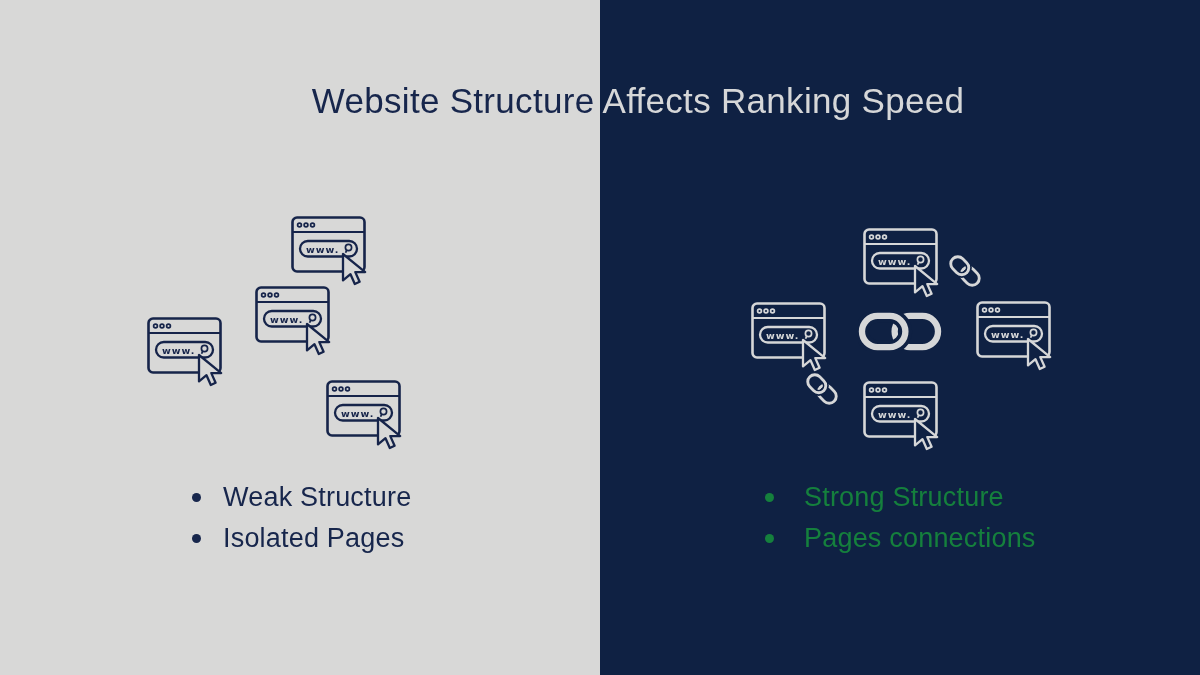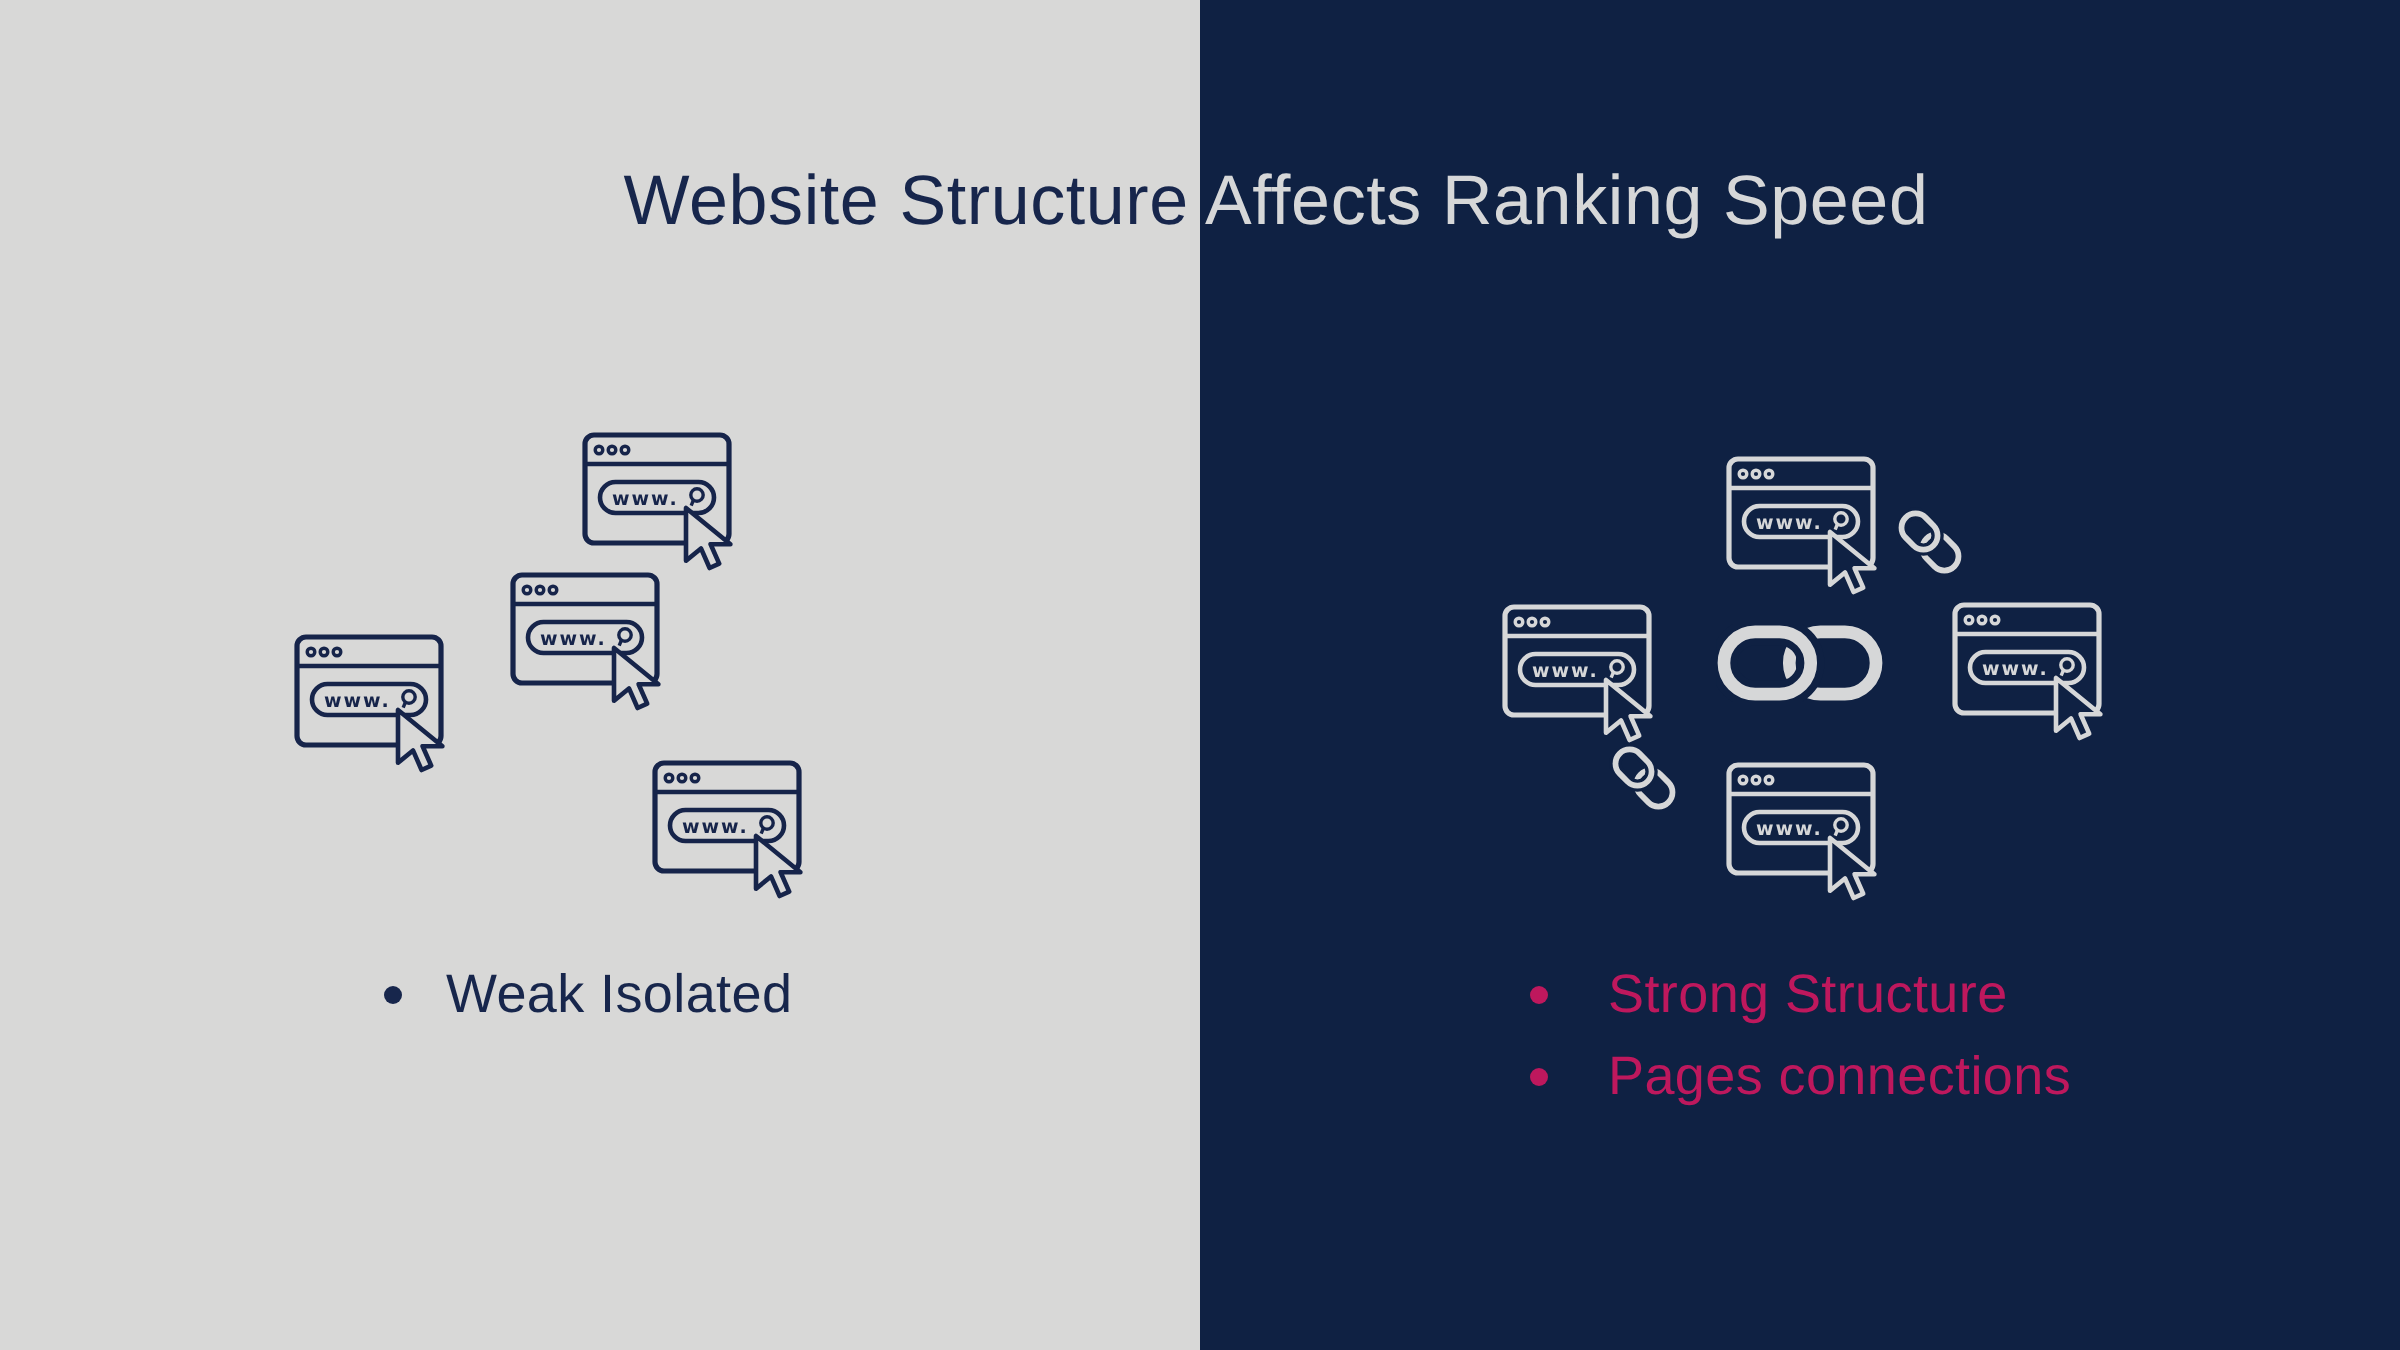--- a/index.html
+++ b/index.html
@@ -39,21 +39,21 @@
   .chain-small { transform: rotate(45deg); }
 
   .bullet-list {
     position: absolute;
     top: 477px;
     font-size: 27px;
     font-weight: 500;
     letter-spacing: 0.2px;
   }
   .bullet-list.left  { left: 192px; color: #17264c; }
-  .bullet-list.right { left: 765px; color: #be185d; }
+  .bullet-list.right { left: 765px; color: #15803d; }
   .bullet-item { display: flex; align-items: center; height: 41px; }
   .dot {
     width: 9px; height: 9px; border-radius: 50%;
     background: currentColor; flex: none;
   }
   .bullet-list.left  .dot { margin-right: 22px; }
   .bullet-list.right .dot { margin-right: 30px; }
 </style>
 </head>
 <body>
@@ -124,21 +124,25 @@
   <svg class="chain chain-small ink-light" style="left:946px; top:262px" width="38" height="18" viewBox="0 0 86 40">
       <use href="#sym-chain"></use>
     </svg>
   <svg class="chain chain-small ink-light" style="left:803px; top:380px" width="38" height="18" viewBox="0 0 86 40">
       <use href="#sym-chain"></use>
     </svg>
 
   <div class="bullet-list left">
     <div class="bullet-item">
       <span class="dot"></span>
-      <span>Weak Isolated</span>
+      <span>Weak Structure</span>
+    </div>
+    <div class="bullet-item">
+      <span class="dot"></span>
+      <span>Isolated Pages</span>
     </div>
   </div>
 
   <div class="bullet-list right">
     <div class="bullet-item">
       <span class="dot"></span>
       <span>Strong Structure</span>
     </div>
     <div class="bullet-item">
       <span class="dot"></span>

